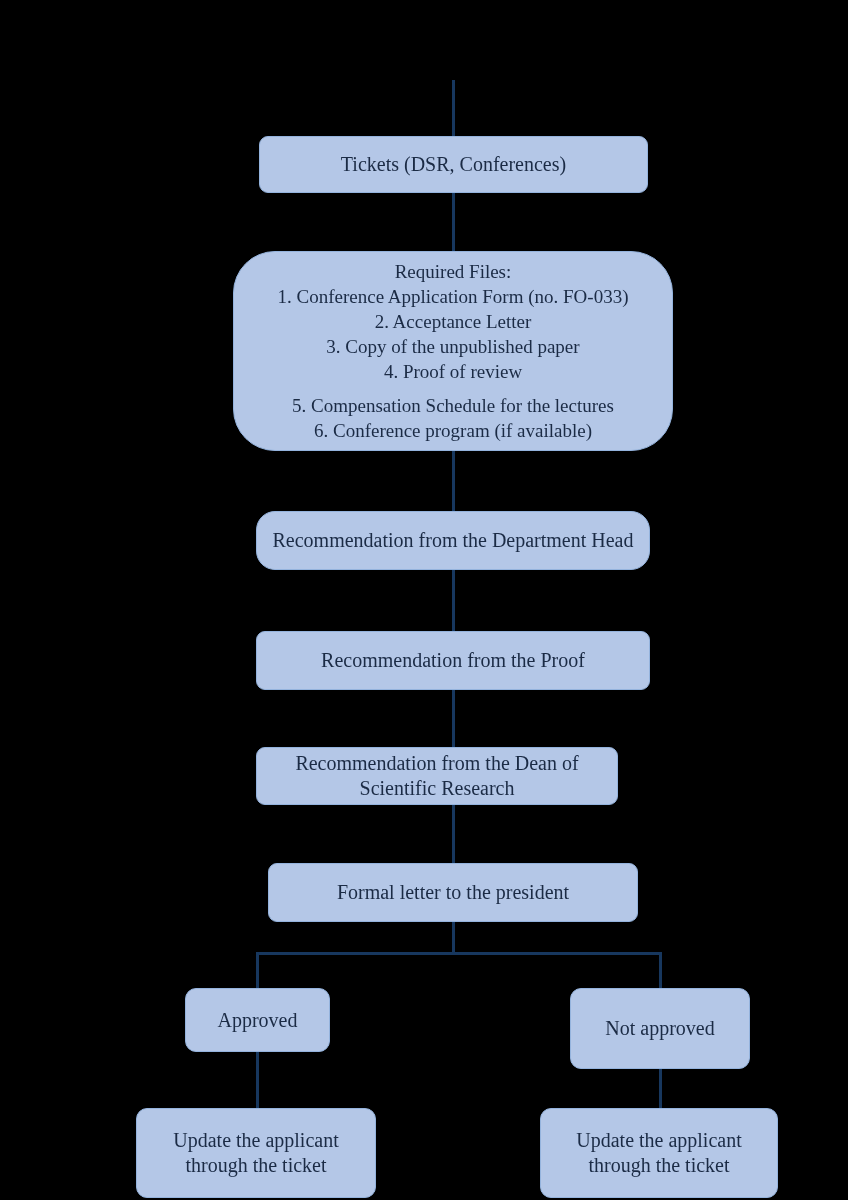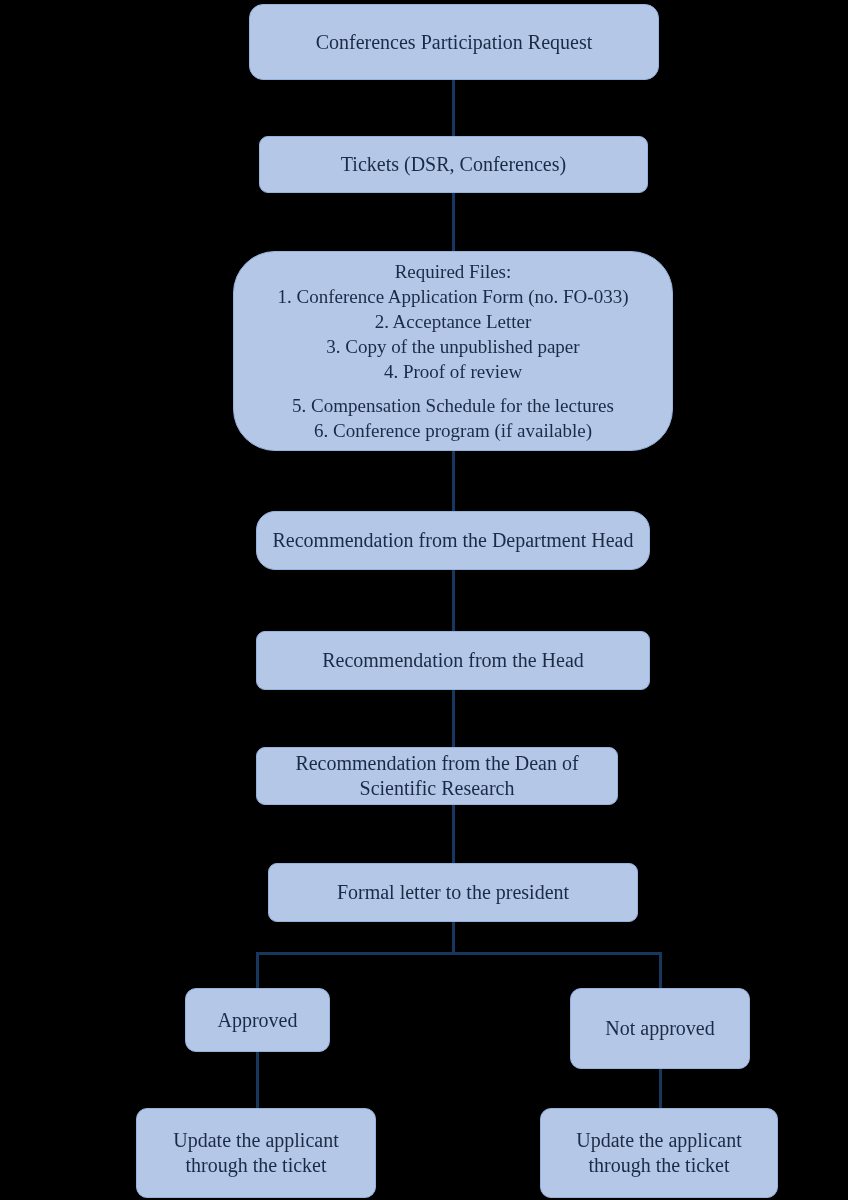--- a/index.html
+++ b/index.html
@@ -83,44 +83,41 @@
   <div class="connector v c4"></div>
   <div class="connector v c5"></div>
   <div class="connector v c6"></div>
   <div class="connector v c7"></div>
   <div class="connector h cbar"></div>
   <div class="connector v cleft-drop"></div>
   <div class="connector v cright-drop"></div>
   <div class="connector v cleft-drop2"></div>
   <div class="connector v cright-drop2"></div>
 
-  <div class="node n-request">
-    <span>Conferences Participation Request</span>
-  </div>
 
   <div class="node n-tickets">
     <span>Tickets (DSR, Conferences)</span>
   </div>
 
   <div class="node n-files">
     <span class="files-title">Required Files:</span>
     <span class="files-item">1. Conference Application Form (no. FO-033)</span>
     <span class="files-item">2. Acceptance Letter</span>
     <span class="files-item">3. Copy of the unpublished paper</span>
     <span class="files-item">4. Proof of review</span>
     <span class="files-item files-gap">5. Compensation Schedule for the lectures</span>
     <span class="files-item">6. Conference program (if available)</span>
   </div>
 
   <div class="node n-rec-head">
     <span>Recommendation from the Department Head</span>
   </div>
 
   <div class="node n-rec-dean">
-    <span>Recommendation from the Head</span>
+    <span>Recommendation from the Proof</span>
   </div>
 
   <div class="node n-rec-dsr">
     <span>Recommendation from the Dean of Scientific Research</span>
   </div>
 
   <div class="node n-formal">
     <span>Formal letter to the president</span>
   </div>
 

